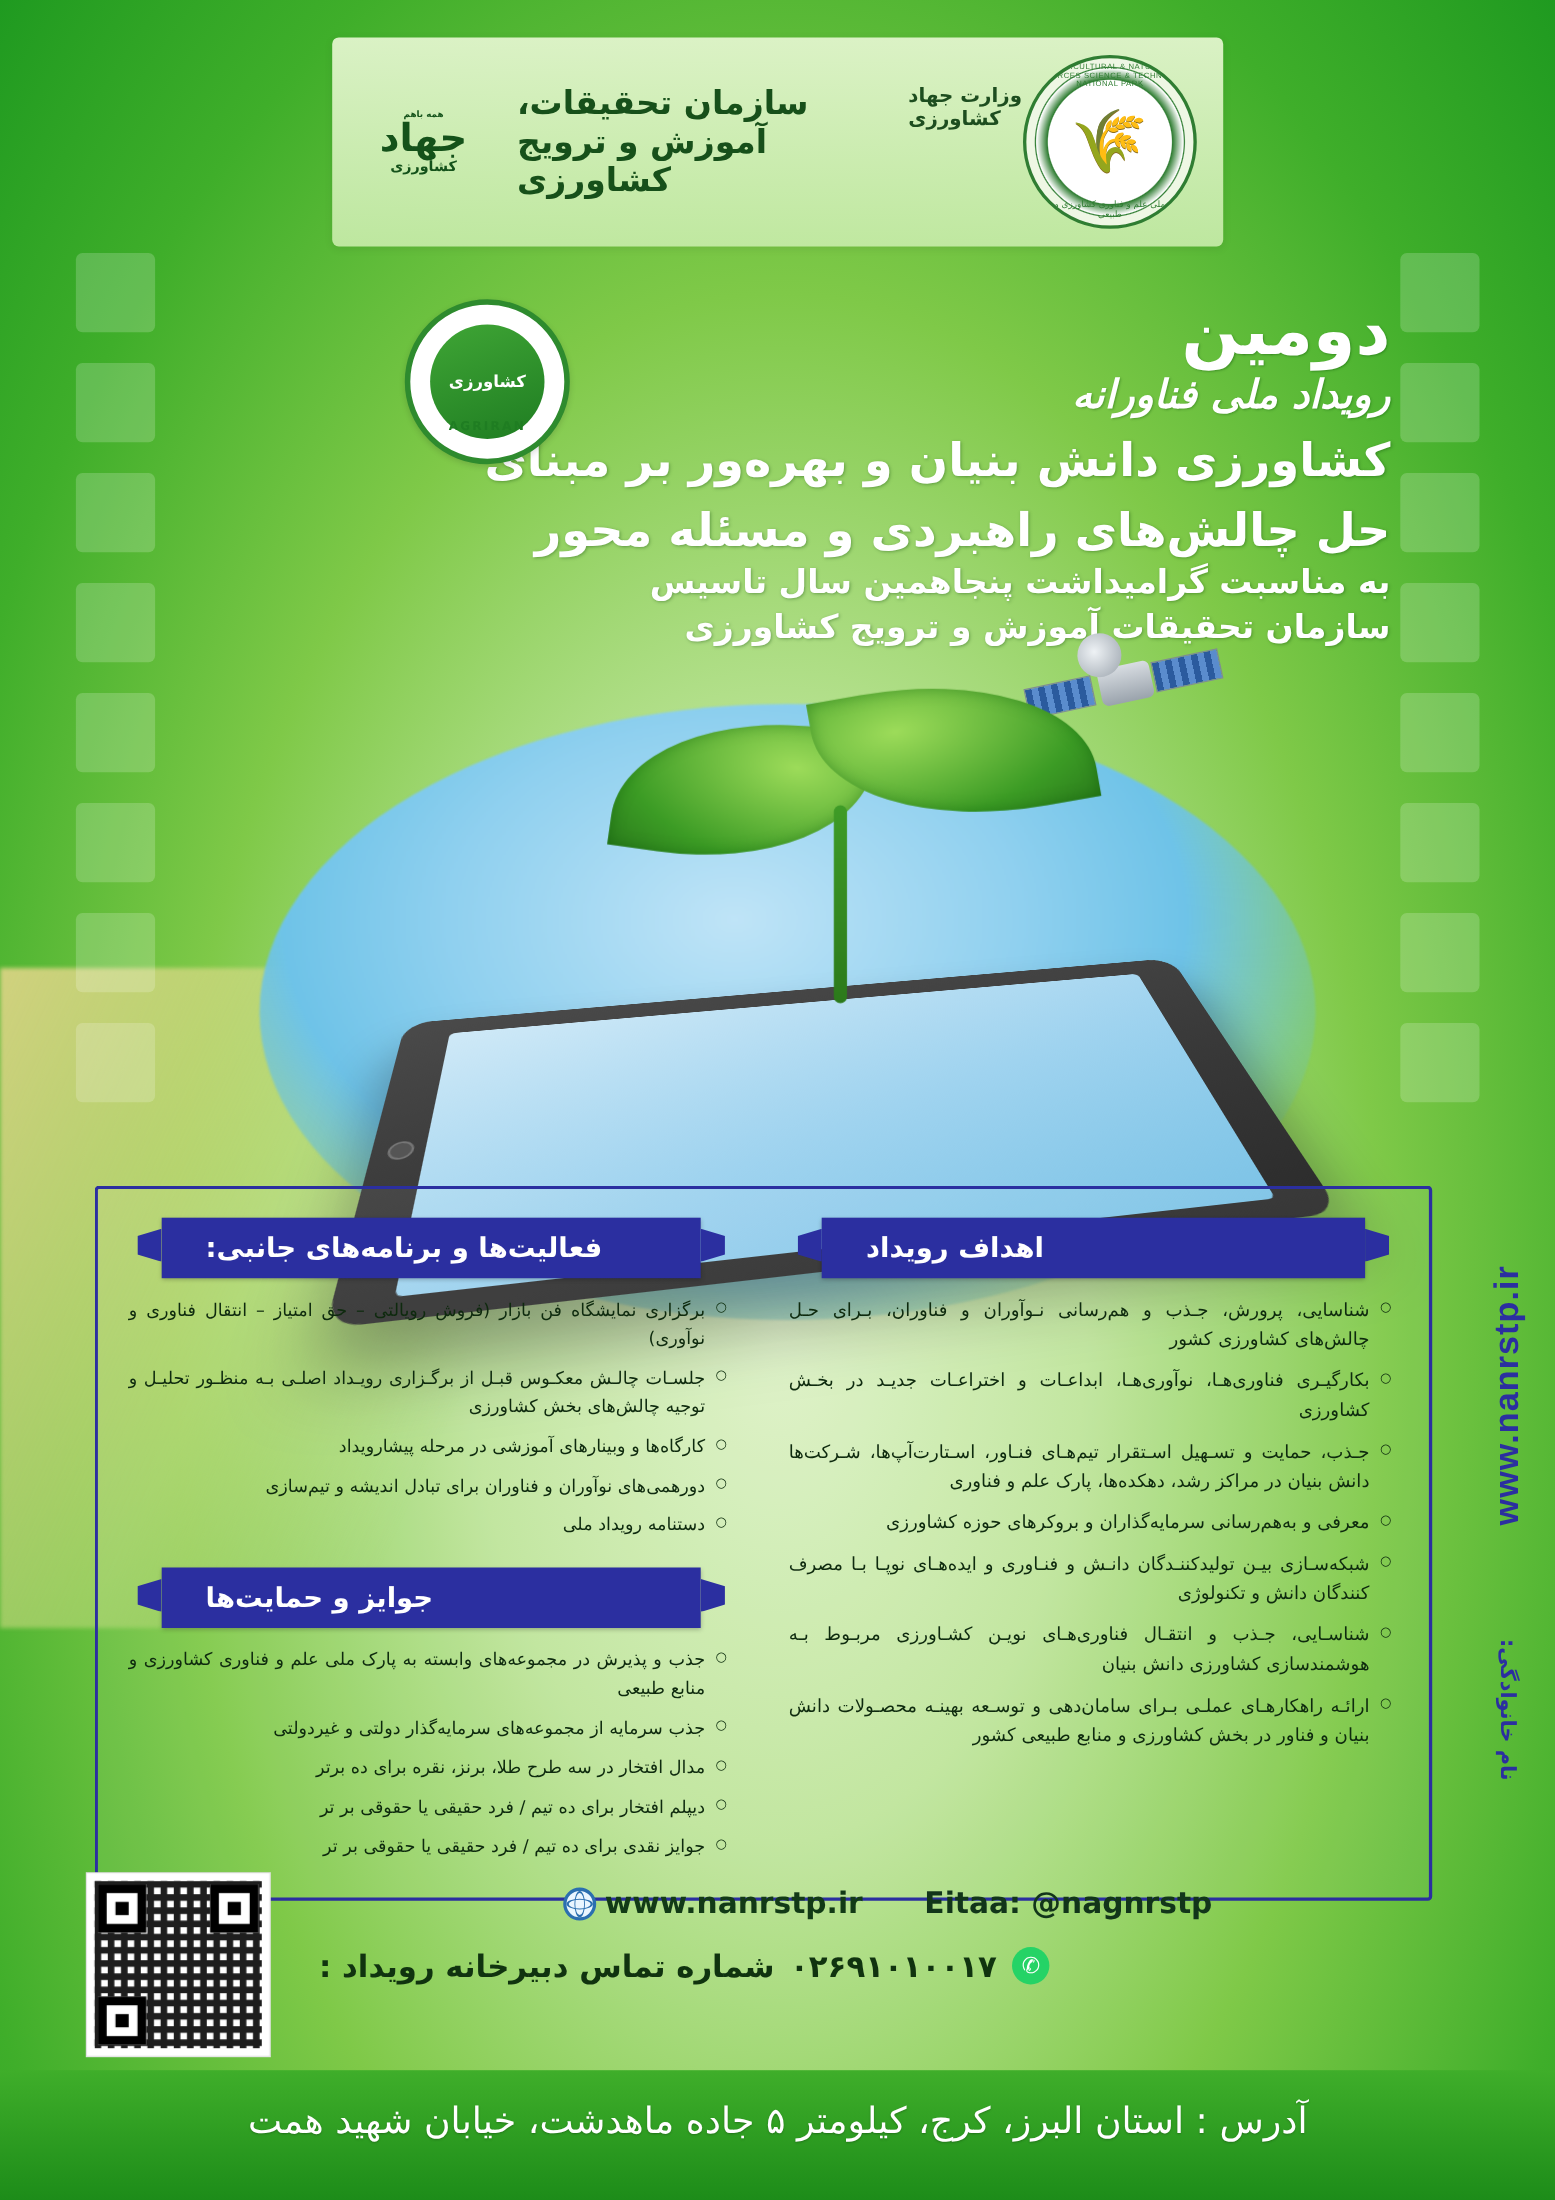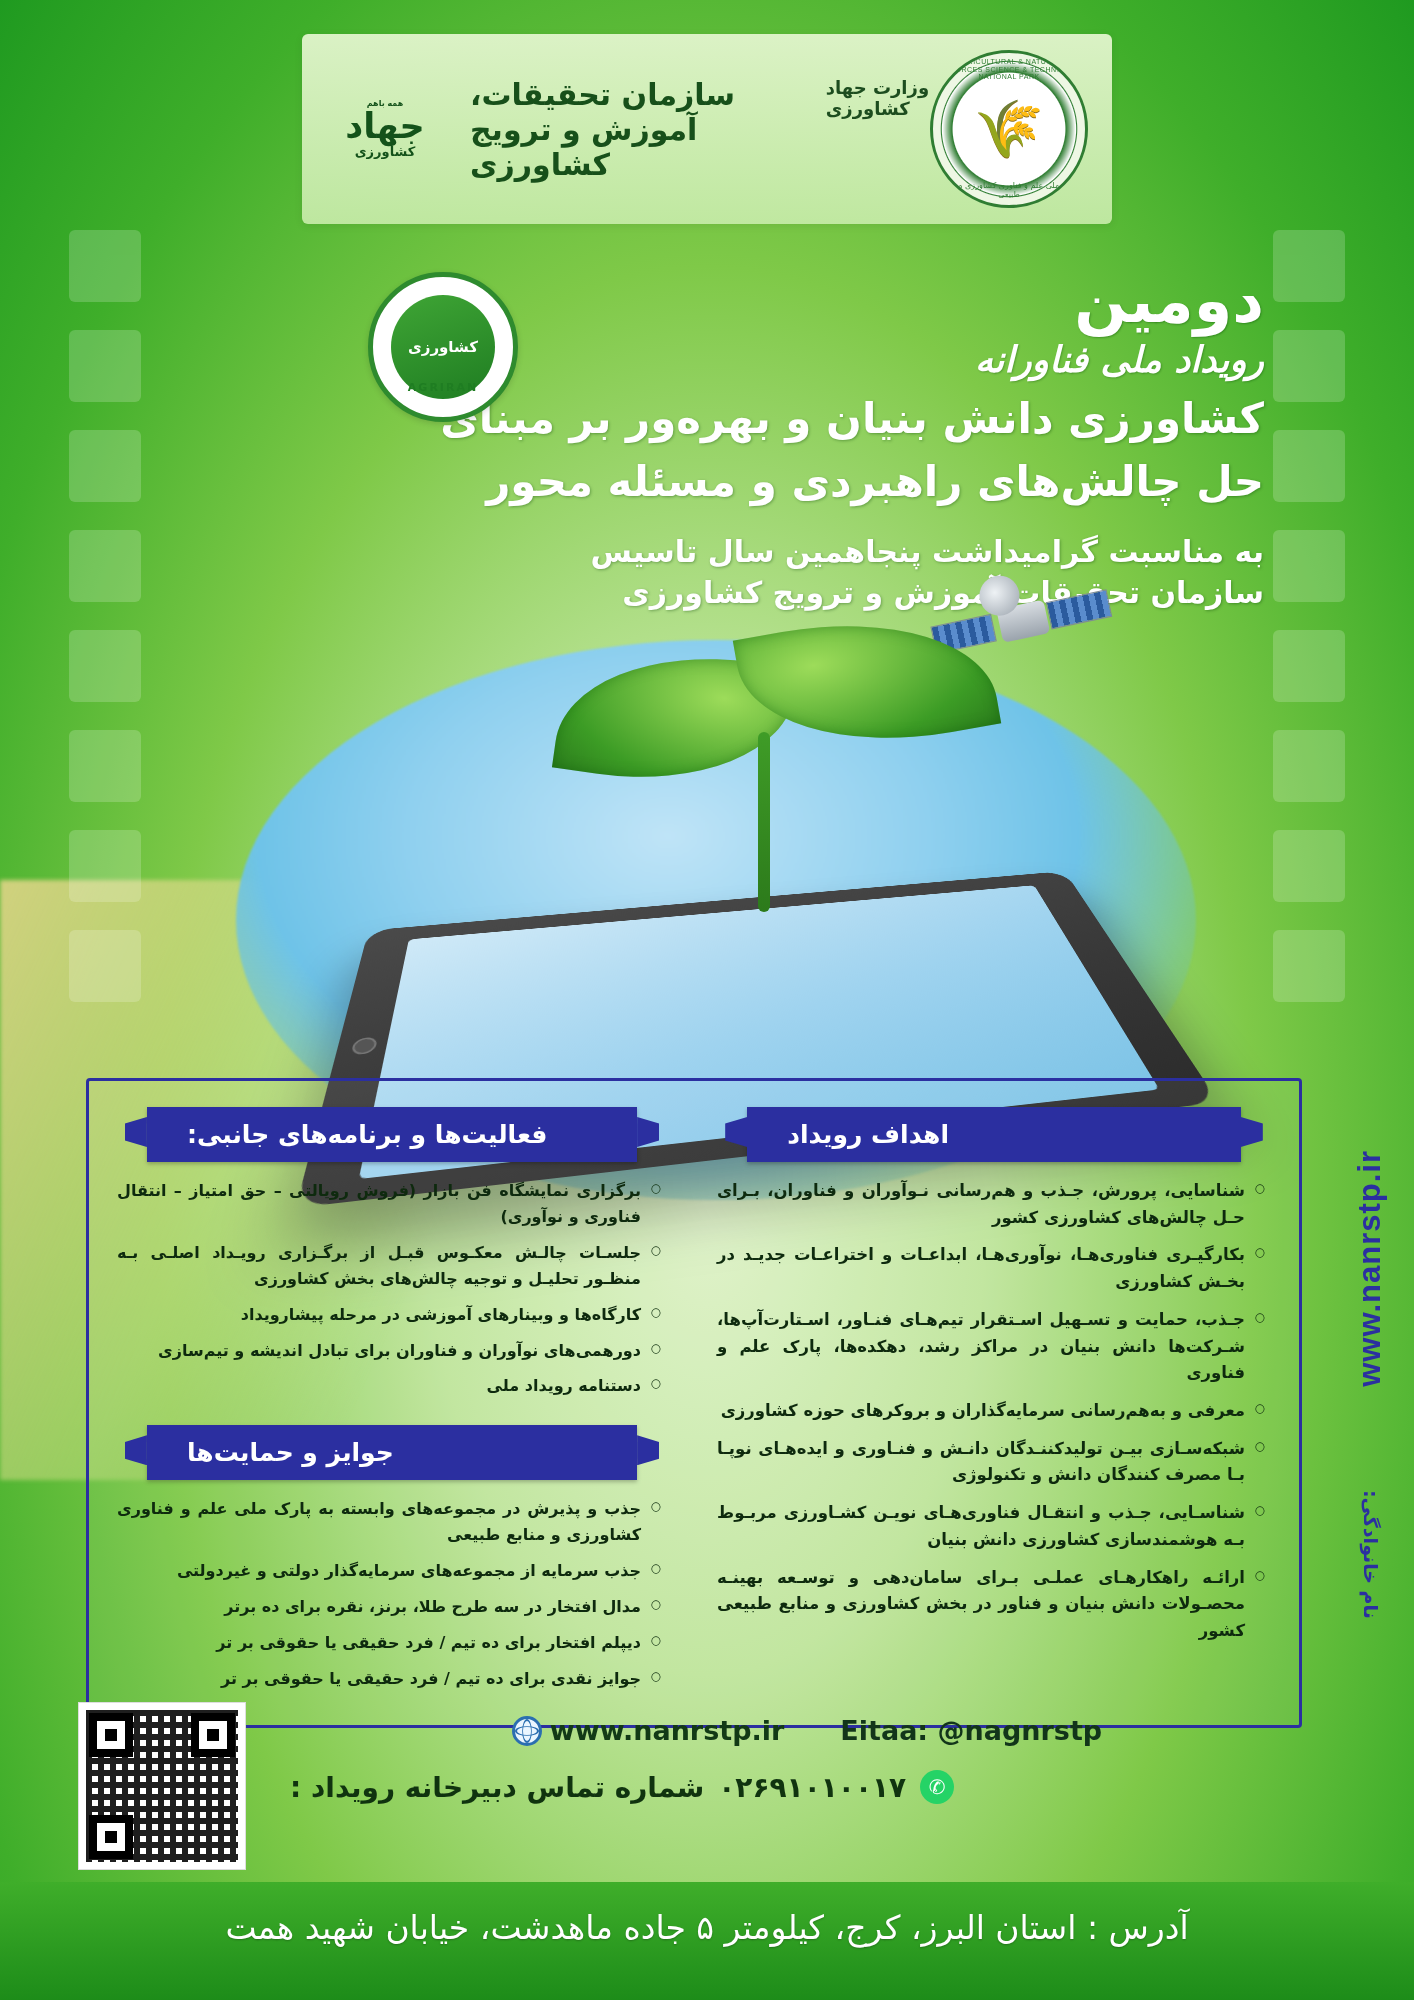--- a/index.html
+++ b/index.html
@@ -86,21 +86,21 @@
   .titles {
     position: absolute; top: 268px; right: 150px; width: 920px;
     text-align: right; color: #ffffff;
   }
   .t-second { font-size: 62px; font-weight: bold; color: #ffffff; line-height: 1.05;
               text-shadow: 1px 1px 2px rgba(0,70,0,.35); }
   .t-sub { font-size: 36px; font-weight: bold; color: #ffffff; margin-top: 6px;
            text-shadow: 1px 1px 2px rgba(0,70,0,.3); font-style: italic; }
   .t-main1, .t-main2 { font-size: 42px; font-weight: bold; color: #ffffff; margin-top: 14px;
                        text-shadow: 1px 1px 3px rgba(0,60,0,.35); }
-  .t-occ1, .t-occ2 { font-size: 30px; font-weight: bold; color: #ffffff; margin-top: 28px;
+  .t-occ1, .t-occ2 { font-size: 30px; font-weight: bold; color: #ffffff; margin-top: 6px;
                      text-shadow: 1px 1px 3px rgba(0,60,0,.35); }
   .t-occ2 { margin-top: 6px; }
 
   
   .agriran {
     position: absolute; top: 272px; left: 368px;
     width: 150px; height: 150px; border-radius: 50%;
     background: #ffffff; border: 5px solid #2e8b2e;
     display: flex; align-items: center; justify-content: center;
     box-shadow: 0 2px 6px rgba(0,0,0,.15);
@@ -192,21 +192,21 @@
     content: ""; position: absolute; top: 10px;
     width: 22px; height: 30px; background: #2b2fa0;
   }
   .ribbon::before { right: -22px; clip-path: polygon(0 0,100% 22%,100% 78%,0 100%); }
   .ribbon::after  { left: -22px;  clip-path: polygon(100% 0,0 22%,0 78%,100% 100%); }
 
   ul.items { list-style: none; padding: 0 16px 0 10px; }
   ul.items li {
     position: relative; font-size: 16.5px; line-height: 1.62;
     color: #0e2a0e; margin-bottom: 11px; padding-right: 20px;
-    text-align: justify; font-weight: bold;
+    text-align: justify; font-weight: normal;
   }
   ul.items li::before {
     content: "○"; position: absolute; right: 0; top: 1px;
     font-size: 12px; color: #103010;
   }
   ul.items.small li { font-size: 16px; margin-bottom: 10px; }
 
   
   .vurl {
     position: absolute; right: 26px; top: 1150px;

